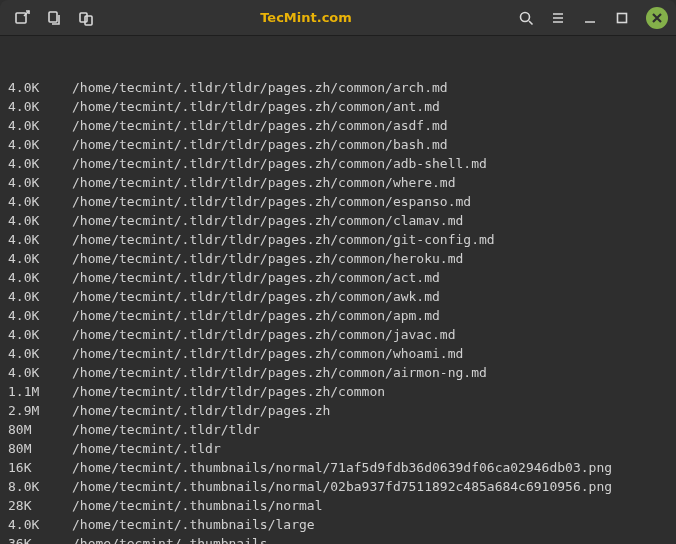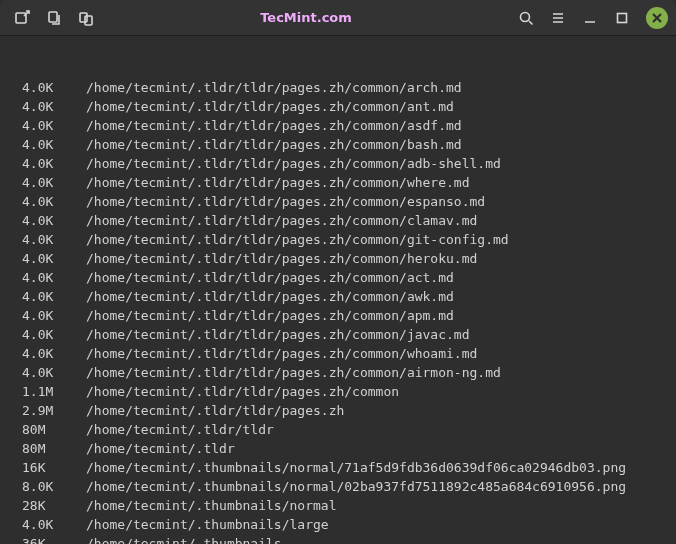--- a/index.html
+++ b/index.html
@@ -15,37 +15,37 @@
   }
   .titlebar {
     height: 36px;
     background: #333333;
     display: flex;
     align-items: center;
     padding: 0 8px;
     border-bottom: 1px solid #1e1e1e;
   }
   .tb-left, .tb-right { display: flex; align-items: center; gap: 4px; }
-  .tb-center { flex: 1; text-align: center; font-family: "DejaVu Sans", sans-serif; font-size: 13px; font-weight: bold; color: #f0abfc; }
+  .tb-center { flex: 1; text-align: center; font-family: "DejaVu Sans", sans-serif; font-size: 13px; font-weight: bold; color: #eab308; }
   .tb-btn {
     width: 28px; height: 28px;
     display: flex; align-items: center; justify-content: center;
     color: #d8d8d8;
     border-radius: 4px;
   }
   .tb-btn svg { width: 16px; height: 16px; stroke: currentColor; fill: none; stroke-width: 1.6; }
   .tb-close {
     width: 22px; height: 22px; border-radius: 50%;
     background: #84b04a;
     display: flex; align-items: center; justify-content: center;
     margin-left: 6px;
   }
   .tb-close svg { width: 10px; height: 10px; stroke: #2e2e2e; stroke-width: 2.2; }
   .terminal {
-    padding: 4px 8px 8px 22px;
+    padding: 4px 8px 8px 8px;
     line-height: 19px;
     white-space: pre;
     height: calc(544px - 36px);
     overflow: hidden;
   }
   .row { display: block; }
   .size { display: inline-block; width: 64px; }
   .path { }
 </style>
 </head>

